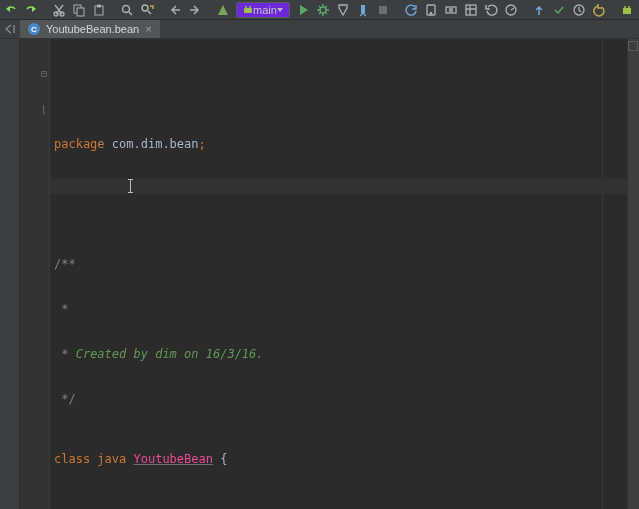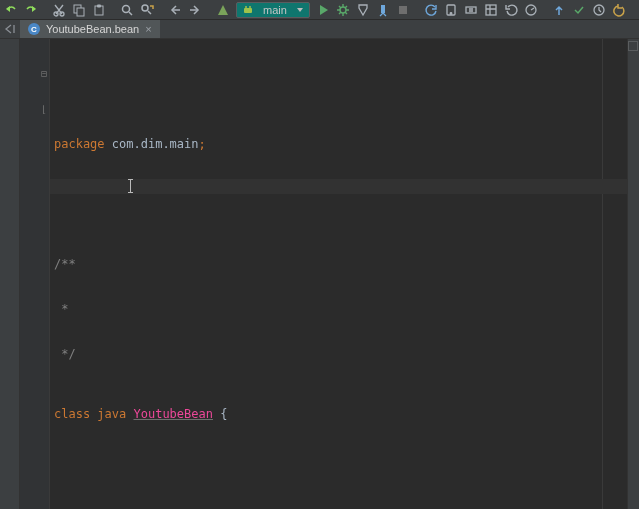--- a/index.html
+++ b/index.html
@@ -14,22 +14,22 @@
     height: 20px; width: 100%;
     background: #3c3f41;
     display: flex; align-items: center;
     gap: 6px; padding: 0 4px;
     border-bottom: 1px solid #2b2b2b;
   }
   .tb-icon { width: 14px; height: 14px; display: flex; align-items: center; justify-content: center; color: #8a8f95; }
   .tb-icon svg { display: block; }
   .sep { width: 1px; height: 16px; background: #555; margin: 0 1px; }
   .run-config {
-    display: flex; align-items: center; gap: 10px;
-    background: #0f766e; border: 1px solid #5a5d5f;
+    display: flex; align-items: center; gap: 0;
+    background: #6d28d9; border: 1px solid #5a5d5f;
     padding: 0 6px; height: 16px; border-radius: 2px;
     font-family: "Segoe UI", "Helvetica Neue", Arial, sans-serif;
     font-size: 11px; color: #c5c5c5;
   }
   .android-badge { width: 10px; height: 10px; }
   .tri-down { width: 0; height: 0; border-left: 3px solid transparent; border-right: 3px solid transparent; border-top: 4px solid #bbb; }
 
   .tabbar {
     height: 19px; background: #3c3f41;
     display: flex; align-items: stretch;
@@ -309,26 +309,27 @@
     <div class="fold-gutter">
       <span class="fold-mark" style="top:31px;">⊟</span>
       <span class="fold-mark" style="top:67px;">⌊</span>
     </div>
 
     <div class="code-area">
       <div class="right-margin"></div>
       <div class="caret-line" style="top:140px;"></div>
 
       
-      <div><span class="tk-keyword">package</span> <span class="tk-pkg">com.dim.main</span><span class="tk-semi">;</span></div>
+      <div><span class="tk-keyword">package</span> <span class="tk-pkg">com.dim.bean</span><span class="tk-semi">;</span></div>
       
       <div>&nbsp;</div>
       
       <div><span class="tk-comment">/**</span></div>
       <div><span class="tk-comment"> *</span></div>
+      <div><span class="tk-comment"> * </span><span class="tk-doc-emph">Created by dim on 16/3/16.</span></div>
       <div><span class="tk-comment"> */</span></div>
       
       <div><span class="tk-keyword">class</span> <span class="tk-keyword">java</span> <span class="tk-classname">YoutubeBean</span> <span class="tk-brace">{</span></div>
       
       
       
       
 
       
       <span class="text-caret" style="left:80px; top:140px;"></span>

